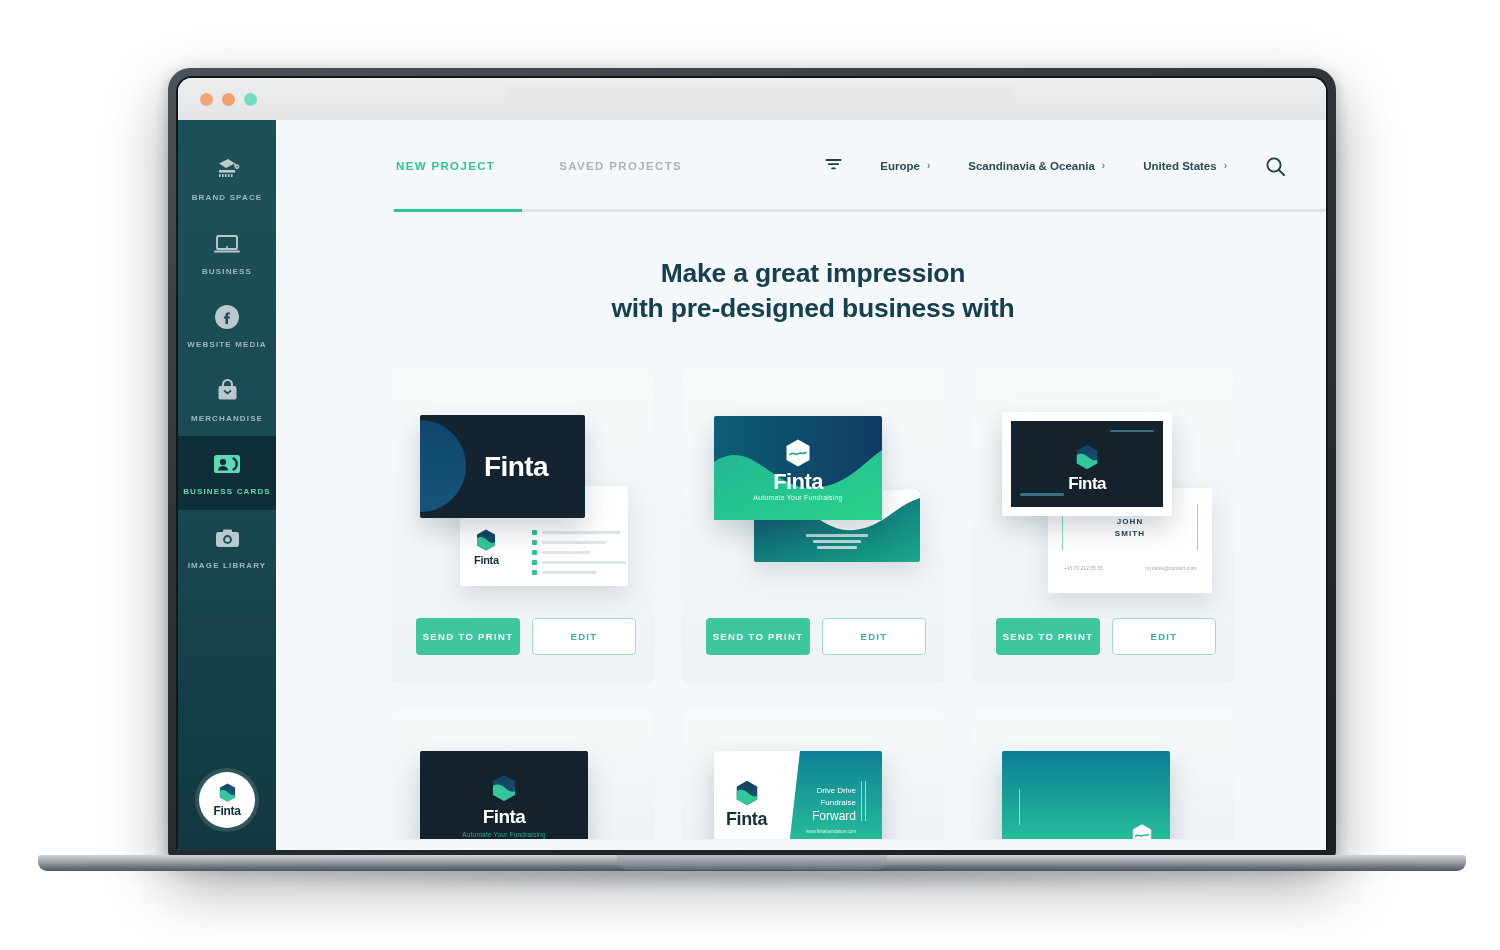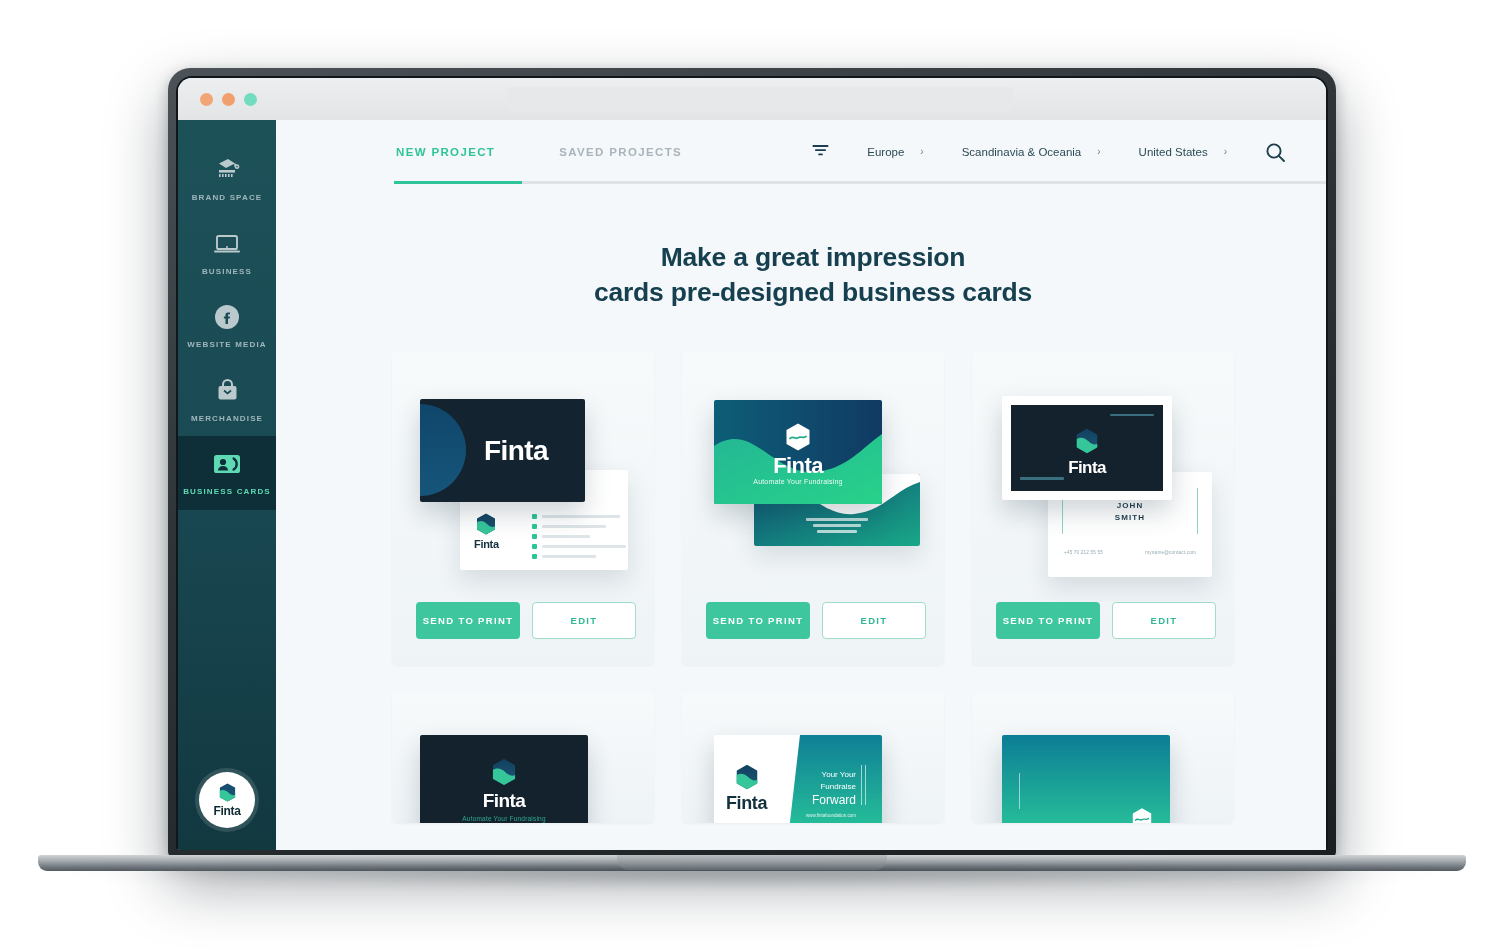--- a/index.html
+++ b/index.html
@@ -121,55 +121,55 @@
   
   .content {
     flex: 1 1 auto; min-width: 0;
     background: #f5f8fa;
     display: flex; flex-direction: column;
     overflow: hidden;
   }
 
   .topbar {
     flex: 0 0 auto;
-    height: 64px;
+    height: 92px;
     padding: 0 40px 0 0;
     display: flex; align-items: center;
     position: relative;
   }
   .tabs { display: flex; align-items: center; margin-left: 118px; }
   .tab {
     font-size: 11.5px; font-weight: 700; letter-spacing: 1.35px;
     color: #aab4bb; padding: 4px 2px; cursor: pointer; white-space: nowrap;
   }
   .tab.active { color: #2ec49a; }
   .tab + .tab { margin-left: 60px; }
 
   .toolbar-right {
     margin-left: auto; display: flex; align-items: center; gap: 0;
   }
   .filter-ico { margin-right: 38px; cursor: pointer; }
   .crumb {
-    font-size: 11.5px; color: #2b4a56; display: flex; gap: 16px;
-    margin-right: 38px; cursor: pointer; white-space: nowrap;
+    font-size: 11.5px; color: #2b4a56; display: flex; gap: 7px;
+    margin-right: 38px; cursor: pointer; white-space: nowrap; font-weight: bold;
   }
   .crumb .chev { font-size: 10px; color: #6d848e; }
   .search-btn { cursor: pointer; display: flex; align-items: center; }
 
   .tab-underline {
     position: absolute; left: 118px; bottom: 0;
     height: 3px; width: 1035px;
     background: #dde3e7;
   }
   .tab-underline::after {
     content: ""; position: absolute; left: 0; top: 0;
     width: 128px; height: 3px; background: #2ec49a;
   }
 
-  .scrollarea { flex: 1 1 auto; overflow: hidden; padding: 12px 0 0 0; border-radius: 12px; }
+  .scrollarea { flex: 1 1 auto; overflow: hidden; padding: 0 0 0 0; border-radius: 12px; }
 
   .headline {
     text-align: center;
     margin: 44px 0 0 0;
     padding-left: 24px;
   }
   .headline h1 {
     font-size: 26.5px; font-weight: 800; color: #16404f;
     line-height: 1.32; letter-spacing: -.2px;
   }
@@ -312,20 +312,31 @@
               <svg width="30" height="24" viewBox="0 0 30 24">
                 <rect x="2" y="3" width="26" height="18" rx="2.6" fill="#5fd9b4"></rect>
                 <circle cx="11" cy="10" r="3.1" fill="#0e2f37"></circle>
                 <path d="M5.8 18.4c.6-2.8 2.7-4.3 5.2-4.3s4.6 1.5 5.2 4.3z" fill="#0e2f37"></path>
                 <path d="M21.6 6.4a6.6 6.6 0 0 1 0 11.2" stroke="#0e2f37" stroke-width="2.3" fill="none" stroke-linecap="round"></path>
               </svg>
             </span>
             <span class="nav-label">BUSINESS CARDS</span>
           </div>
 
+          <div class="nav-item">
+            <span class="nav-ico">
+              <svg width="27" height="22" viewBox="0 0 27 22">
+                <rect x="2" y="5" width="23" height="15" rx="2.4" fill="#b9c9cc"></rect>
+                <rect x="9" y="2.5" width="9" height="3.5" rx="1.2" fill="#b9c9cc"></rect>
+                <circle cx="13.5" cy="12.5" r="4.4" fill="#1a4a54"></circle>
+                <circle cx="13.5" cy="12.5" r="2.5" fill="#b9c9cc"></circle>
+              </svg>
+            </span>
+            <span class="nav-label">IMAGE LIBRARY</span>
+          </div>
 
           <div class="brand-logo">
             <svg class="hexlogo" width="21" height="21" viewBox="0 0 24 24">
               <defs>
                 <clipPath id="hexclip-brand">
                     <path d="M12 1.6 21 6.6v10.8L12 22.4 3 17.4V6.6z"></path>
                   </clipPath>
                 <linearGradient id="hexg-brand" x1="0" y1="0" x2="0" y2="1">
                   <stop offset="0" stop-color="#14496b"></stop>
                     <stop offset="1" stop-color="#1e5f7e"></stop>
@@ -379,21 +390,21 @@
             </div>
 
             <div class="tab-underline"></div>
           </div>
 
           <div class="scrollarea">
 
             <div class="headline">
               <h1>
                 <span>Make a great impression</span><br>
-                <span>cards pre-designed business cards</span>
+                <span>with pre-designed business with</span>
               </h1>
             </div>
 
             <div class="grid">
 
               <div class="tile">
                 <div class="preview">
 
                   <div class="card card-back" style="left:68px; top:118px; width:168px; height:100px;">
                     <div style="position:absolute;left:56px;top:8px;width:66px;">
@@ -619,21 +630,21 @@
                           </linearGradient>
                         </defs>
                         <g clip-path="url(#hc5)">
                           <rect width="24" height="24" fill="url(#hg5)"></rect>
                           <path d="M0 13c4-5 9-5 13-1s7 4 11 0v14H0z" fill="#35c69a"></path>
                         </g>
                       </svg>
                       <span style="font-size:18px;font-weight:800;color:#12303d;letter-spacing:-.4px;">Finta</span>
                     </div>
                     <div style="position:absolute;right:26px;top:34px;text-align:right;color:#fff;line-height:1.45;">
-                      <div style="font-size:8px;">Your Your</div>
+                      <div style="font-size:8px;">Drive Drive</div>
                       <div style="font-size:8px;">Fundraise</div>
                       <div style="font-size:12px;">Forward</div>
                       <div style="font-size:4.5px;margin-top:3px;opacity:.85;">www.fintafoundation.com</div>
                     </div>
                     <div class="v-rule" style="right:16px;top:30px;height:40px;background:rgba(255,255,255,.6);"></div>
                     <div class="v-rule" style="right:20px;top:30px;height:40px;background:rgba(255,255,255,.6);"></div>
                   </div>
                 </div>
               </div>
 

